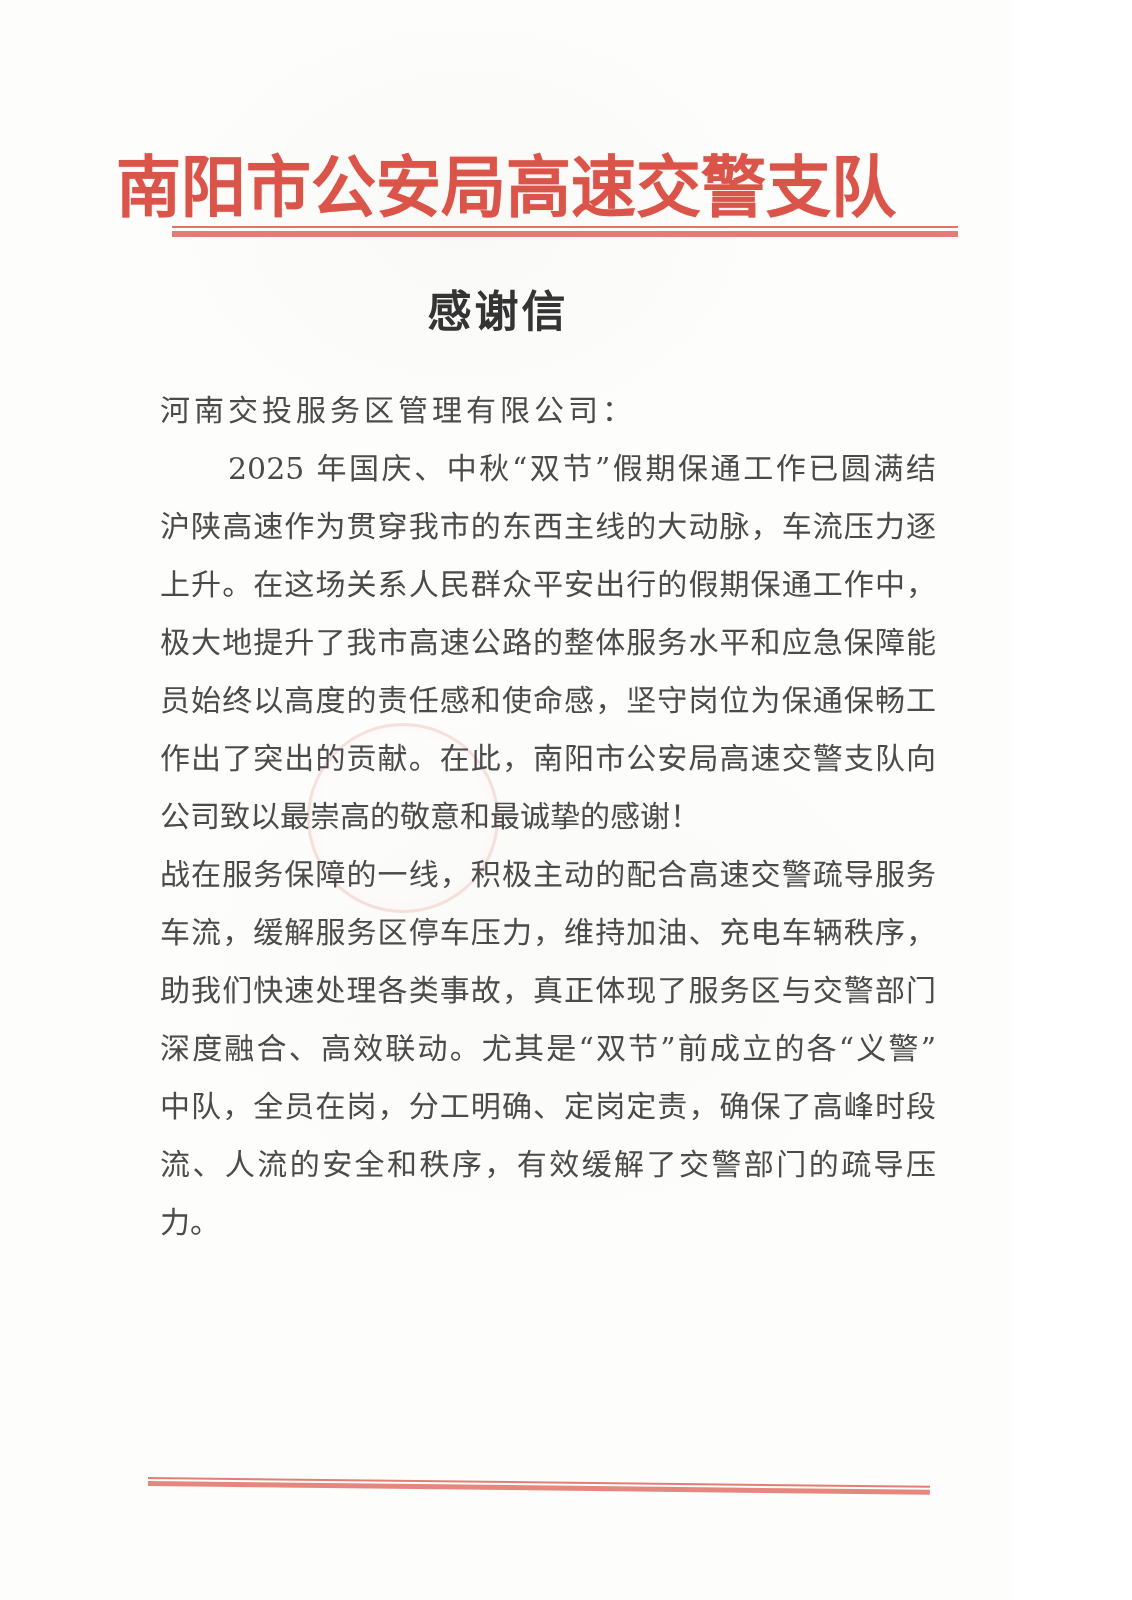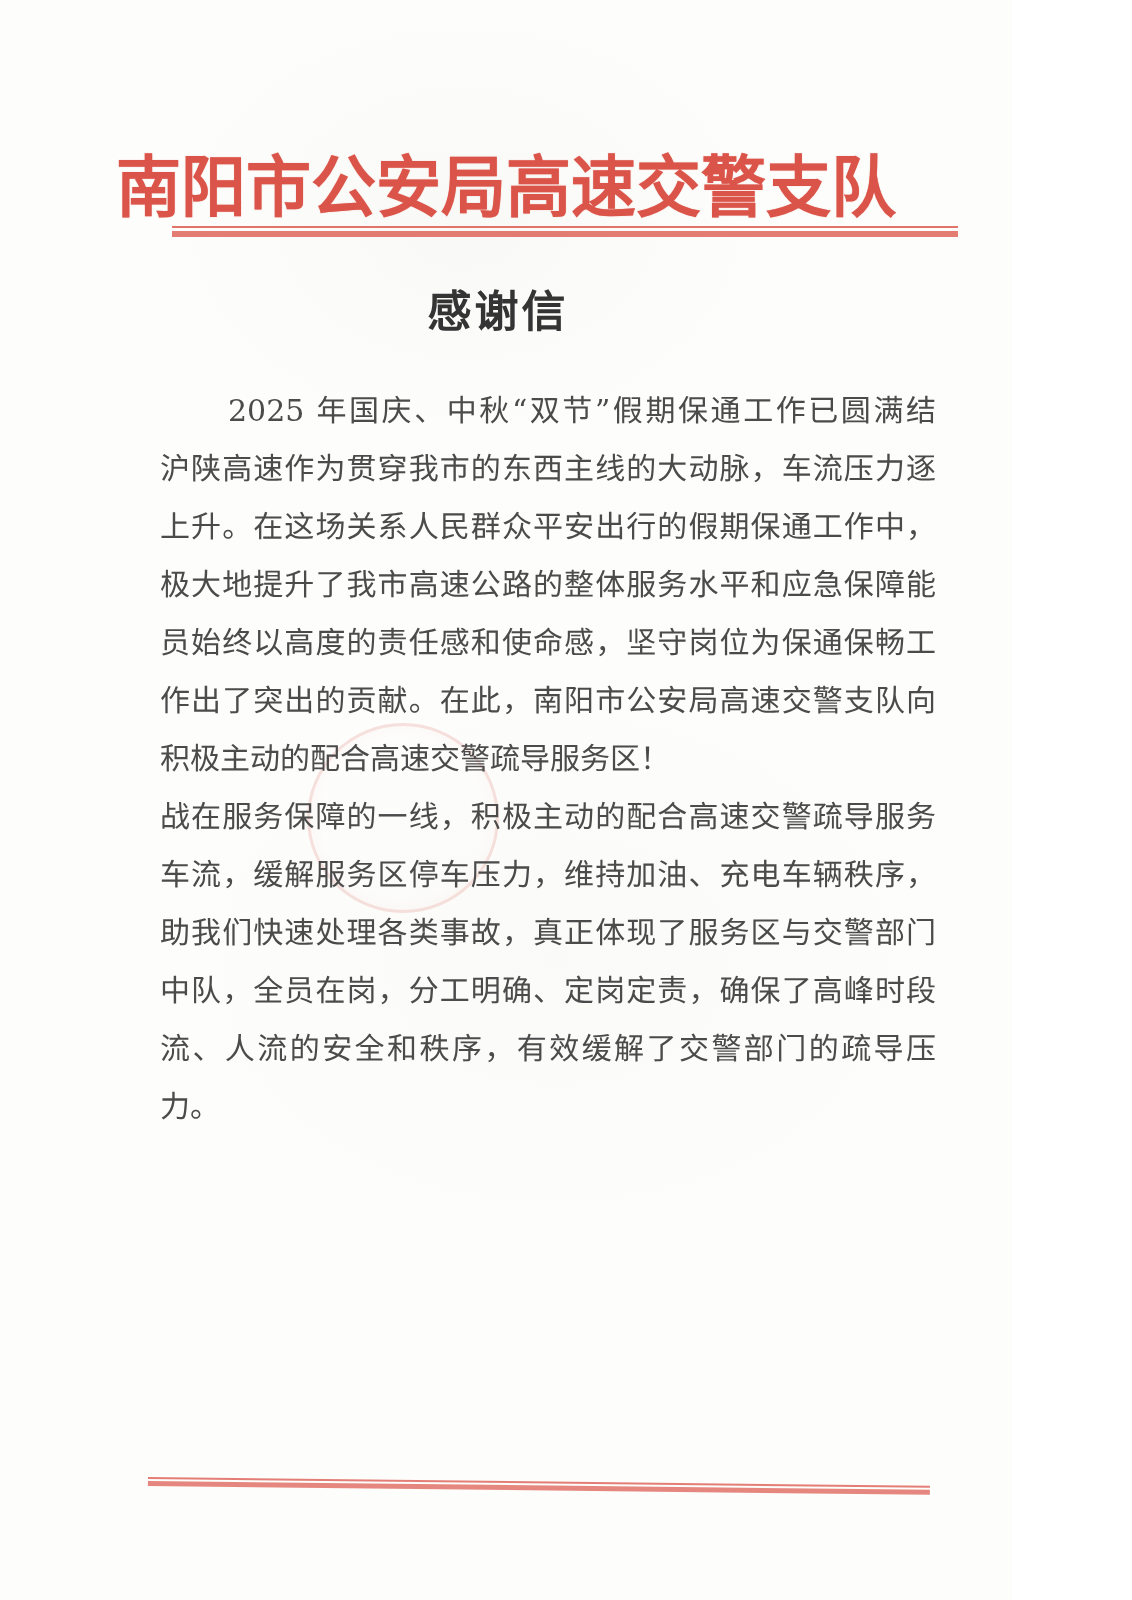--- a/index.html
+++ b/index.html
@@ -91,30 +91,32 @@
     <div class="rule-thin"></div>
     <div class="rule-gap"></div>
     <div class="rule-thick"></div>
   </div>
 
   <div class="letter-title">感谢信</div>
 
   <div class="seal-stamp"></div>
 
   <div class="body-text">
+      <div class="line spaced">河南交投服务区管理有限公司：</div>
       <div class="line fill indent">2025 年国庆、中秋“双节”假期保通工作已圆满结束，</div>
       <div class="line fill">沪陕高速作为贯穿我市的东西主线的大动脉，车流压力逐年</div>
       <div class="line fill">上升。在这场关系人民群众平安出行的假期保通工作中，贵</div>
       <div class="line fill">极大地提升了我市高速公路的整体服务水平和应急保障能</div>
       <div class="line fill">员始终以高度的责任感和使命感，坚守岗位为保通保畅工作</div>
       <div class="line fill">作出了突出的贡献。在此，南阳市公安局高速交警支队向贵</div>
-      <div class="line">积极主动的配合高速交警疏导服务区！</div>
+      <div class="line">公司致以最崇高的敬意和最诚挚的感谢！</div>
       <div class="line fill">战在服务保障的一线，积极主动的配合高速交警疏导服务区</div>
       <div class="line fill">车流，缓解服务区停车压力，维持加油、充电车辆秩序，协</div>
       <div class="line fill">助我们快速处理各类事故，真正体现了服务区与交警部门的</div>
+      <div class="line fill">深度融合、高效联动。尤其是“双节”前成立的各“义警”</div>
       <div class="line fill">中队，全员在岗，分工明确、定岗定责，确保了高峰时段车</div>
       <div class="line fill">流、人流的安全和秩序，有效缓解了交警部门的疏导压力，</div>
       <div class="line">力。</div>
     </div>
 
   <div class="bottom-rule">
     <div class="rule-thin"></div>
     <div class="rule-gap"></div>
     <div class="rule-thick"></div>
   </div>

